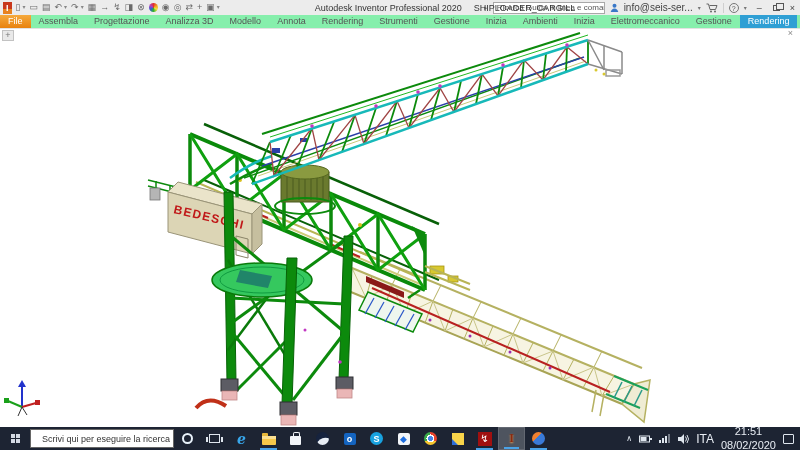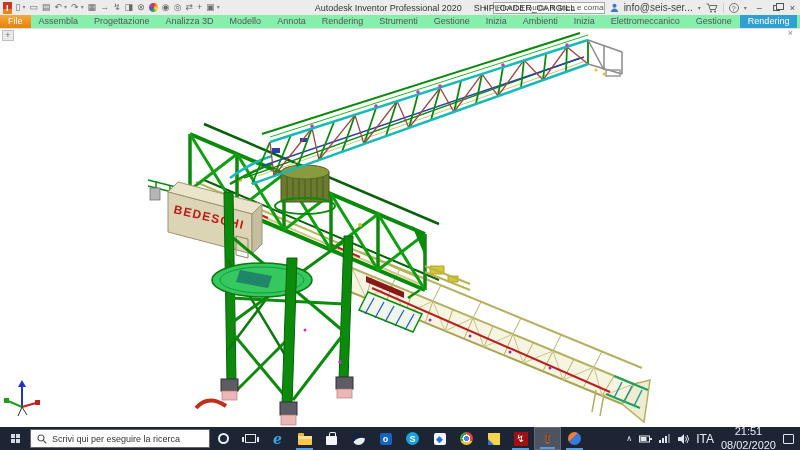--- a/index.html
+++ b/index.html
@@ -39,21 +39,21 @@
   .plusbtn{position:absolute;top:0;left:2px;width:12px;height:11px;background:#e9e9e9;border:1px solid #c2c2c2;color:#777;font-size:9px;line-height:9px;text-align:center}
   .docclose{position:absolute;top:-2px;right:7px;font-size:9px;color:#8a8a8a}
   svg.model{position:absolute;left:0;top:0}
 
   
   .taskbar{position:absolute;left:0;right:0;bottom:0;height:23px;background:#1d2433;display:flex;align-items:center;color:#e8edf4}
   .tbtn{height:23px;display:flex;align-items:center;justify-content:center;position:relative}
   .start{width:30px}
   .winlogo{width:9px;height:9px;display:grid;grid-template-columns:4px 4px;grid-template-rows:4px 4px;gap:1px}
   .winlogo i{background:#d4dae4}
-  .tsearch{width:180px;height:19px;background:#fff;border:1px solid #666;display:flex;align-items:center;gap:5px;padding:0 6px;font-size:9px;color:#333;white-space:nowrap;overflow:hidden}
+  .tsearch{width:144px;height:19px;background:#fff;border:1px solid #666;display:flex;align-items:center;gap:5px;padding:0 6px;font-size:9px;color:#333;white-space:nowrap;overflow:hidden}
   .tbi{width:27px}
   .tbi.running::after{content:"";position:absolute;bottom:0;left:5px;right:5px;height:2px;background:#4aa3e8}
   .tbi.activeapp{background:rgba(255,255,255,.22);border:1px solid rgba(255,255,255,.12)}
   .corico{width:11px;height:11px;border:2px solid #e8f2fa;border-radius:50%}
   .tvico{width:11px;height:9px;border:1px solid #dfe6ee;position:relative}
   .tvico::before{content:"";position:absolute;left:-4px;top:2px;width:2px;height:5px;background:#dfe6ee}
   .tvico::after{content:"";position:absolute;right:-4px;top:2px;width:2px;height:5px;background:#dfe6ee}
   .edgeico{color:#38a6ea;font-size:14px;font-weight:bold;font-style:italic;font-family:"DejaVu Serif",serif;line-height:14px}
   .folderico{width:14px;height:9px;background:#f7c84a;border-radius:1px;position:relative;margin-top:3px}
   .folderico::before{content:"";position:absolute;top:-3px;left:0;width:6px;height:3px;background:#e8b83a;border-radius:1px 1px 0 0}

